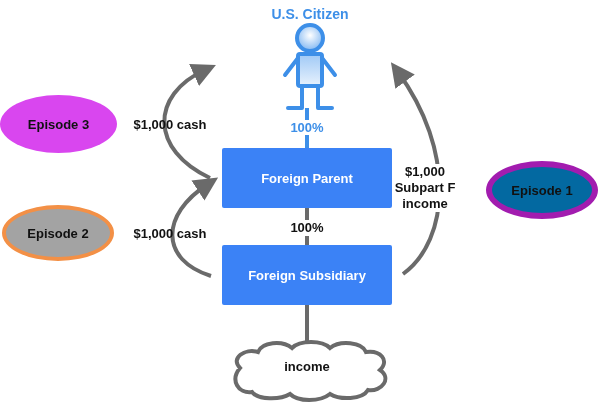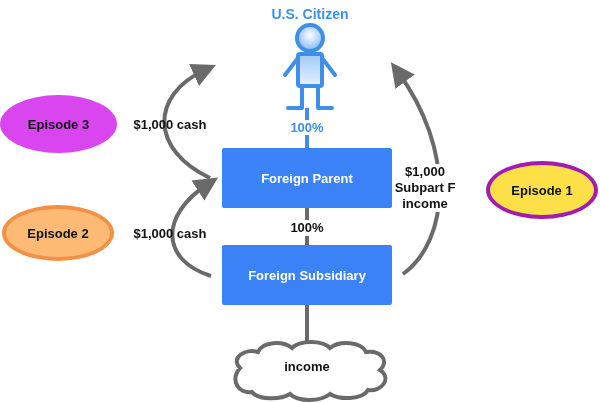--- a/index.html
+++ b/index.html
@@ -61,14 +61,14 @@
 
 <div class="lbl" style="left:128px;top:117px;width:84px;">$1,000 cash</div>
 <div class="lbl" style="left:128px;top:226px;width:84px;">$1,000 cash</div>
 <div class="lbl" style="left:392px;top:164px;width:66px;background:#fff;">
   <div>$1,000</div>
   <div>Subpart F</div>
   <div>income</div>
 </div>
 
 <div class="ep" style="left:0px;top:95px;width:117px;height:58px;background:#d946ef;">Episode 3</div>
-<div class="ep" style="left:2px;top:205px;width:112px;height:56px;border:4px solid #f39046;background:#fdba74;">Episode 2</div>
-<div class="ep" style="left:486px;top:161px;width:112px;height:58px;border:4px solid #a21caf;background:#fde047;">Episode 1</div>
+<div class="ep" style="left:2px;top:205px;width:112px;height:56px;border:4px solid #f39046;background:#a3a3a3;">Episode 2</div>
+<div class="ep" style="left:486px;top:161px;width:112px;height:58px;border:6px solid #a21caf;background:#0369a1;">Episode 1</div>
 
 </body></html>

